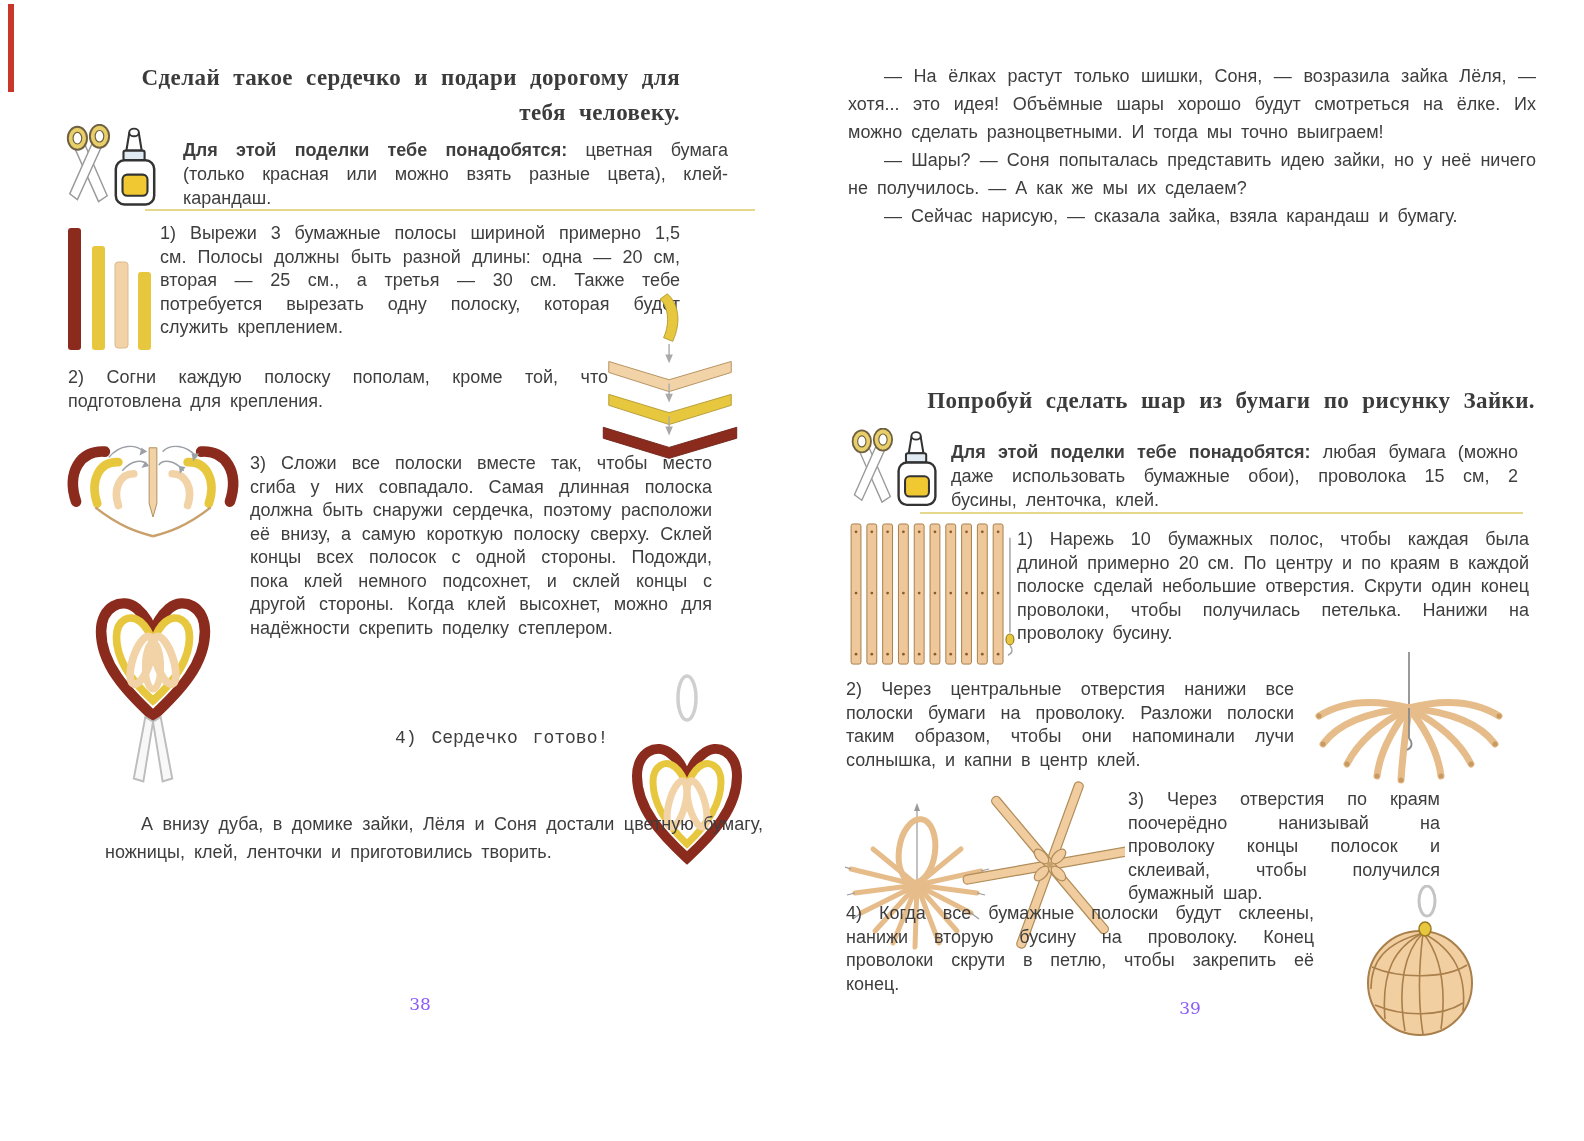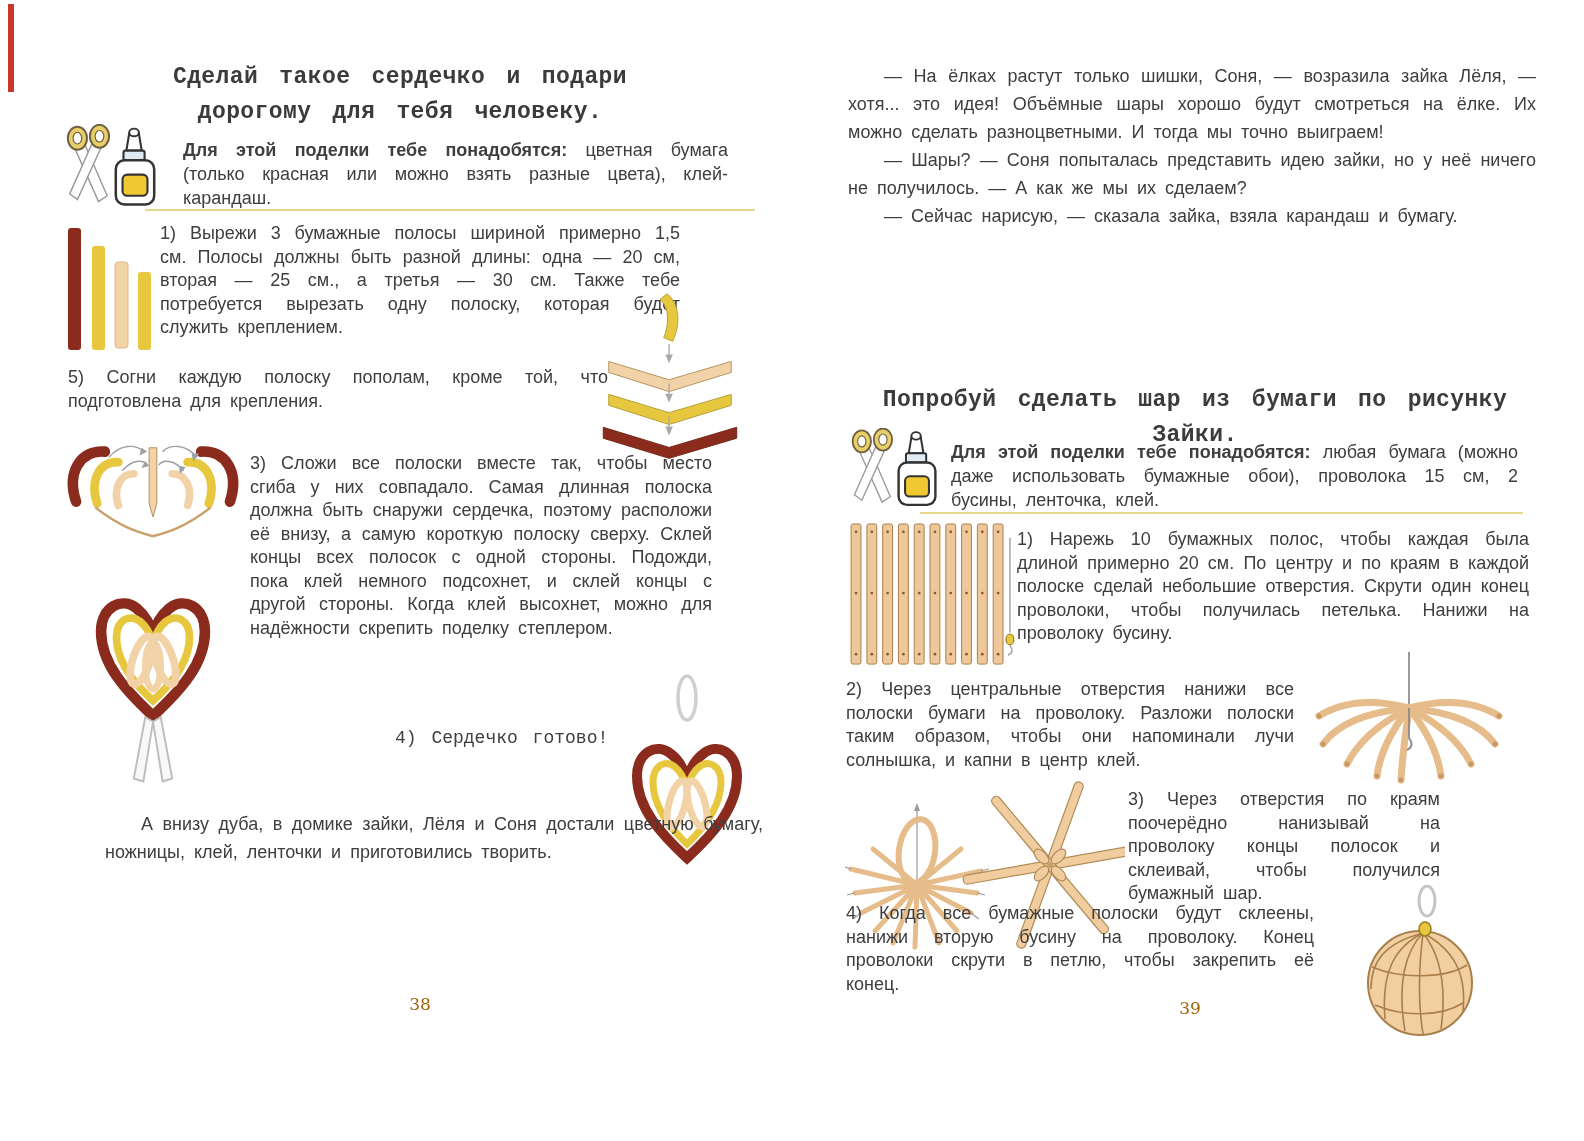--- a/index.html
+++ b/index.html
@@ -2,38 +2,38 @@
 <html lang="ru"><head>
 <meta charset="utf-8">
 <style>
   html,body{margin:0;padding:0;background:#ffffff;}
   #spread{
     position:relative;width:1584px;height:1141px;background:#ffffff;
     font-family:"Liberation Sans",sans-serif;color:#3e3e3e;overflow:hidden;
   }
   .abs{position:absolute;}
   .craft-title{
-    font-family:Liberation Mono, monospace;font-weight:700;font-size:23px;line-height:35px;
-    color:#3b3b3b;text-align:center;word-spacing:7px;letter-spacing:.4px;margin:0;
+    font-family:Liberation Serif, serif;font-weight:700;font-size:23px;line-height:35px;
+    color:#3b3b3b;text-align:right;word-spacing:7px;letter-spacing:.4px;margin:0;
   }
   .materials-text{
     font-size:18px;line-height:24px;text-align:justify;word-spacing:4px;margin:8px;
   }
   .materials-text b{font-weight:700;}
   .divider{height:2px;background:#e5d88c;}
   .step{
     font-size:18px;line-height:23.5px;text-align:justify;word-spacing:4px;margin:0;
   }
   .story p{
     font-size:18px;line-height:28px;text-align:justify;word-spacing:4px;
     text-indent:36px;margin:0;
   }
   .story p.no-indent{text-indent:0;}
   .page-number{
-    font-family:"DejaVu Serif",serif;font-size:17px;color:#a16207;text-align:center;
+    font-family:"DejaVu Serif",serif;font-size:17px;color:#8b5cf6;text-align:center;
   }
   .nowrap{white-space:nowrap;font-family:Liberation Mono, monospace;}
   svg{display:block;}
 </style>
 </head>
 <body>
 
 <div id="spread">
 
   <div class="abs" style="left:8px;top:4px;width:6px;height:88px;background:#c9372a;"></div>
@@ -82,21 +82,21 @@
       <g stroke="#a9a9a9" stroke-width="1.5" fill="#a9a9a9">
         <line x1="74" y1="57" x2="74" y2="70"></line>
           <polygon points="71,69 77,69 74,76"></polygon>
         <line x1="74" y1="100" x2="74" y2="113"></line>
           <polygon points="71,112 77,112 74,119"></polygon>
         <line x1="74" y1="136" x2="74" y2="149"></line>
           <polygon points="71,148 77,148 74,155"></polygon>
       </g>
     </svg>
 
-    <p class="step abs" style="left:68px;top:366px;width:540px;">5) Согни каждую полоску пополам, кроме той, что подготовлена для крепления.</p>
+    <p class="step abs" style="left:68px;top:366px;width:540px;">2) Согни каждую полоску пополам, кроме той, что подготовлена для крепления.</p>
 
     <svg class="abs" style="left:63px;top:442px;" width="180" height="350" viewBox="0 0 180 364">
 
       <path d="M86,6 h8 v58 l-4,14 l-4,-14 Z" fill="#f2d3a7" stroke="#b08c58" stroke-width="1"></path>
       <path d="M10,62 C0,32 14,8 40,10" stroke="#8b2b1d" stroke-width="11" fill="none" stroke-linecap="round"></path>
       <path d="M170,62 C180,32 166,8 140,10" stroke="#8b2b1d" stroke-width="11" fill="none" stroke-linecap="round"></path>
       <path d="M32,64 C24,40 34,20 54,21" stroke="#e7c73e" stroke-width="9" fill="none" stroke-linecap="round"></path>
       <path d="M148,64 C156,40 146,20 126,21" stroke="#e7c73e" stroke-width="9" fill="none" stroke-linecap="round"></path>
       <path d="M54,66 C48,48 56,33 70,33" stroke="#f2d3a7" stroke-width="8" fill="none" stroke-linecap="round"></path>
       <path d="M126,66 C132,48 124,33 110,33" stroke="#f2d3a7" stroke-width="8" fill="none" stroke-linecap="round"></path>

